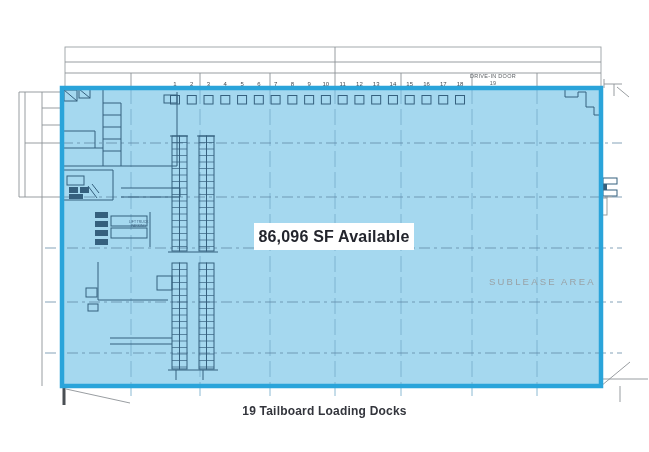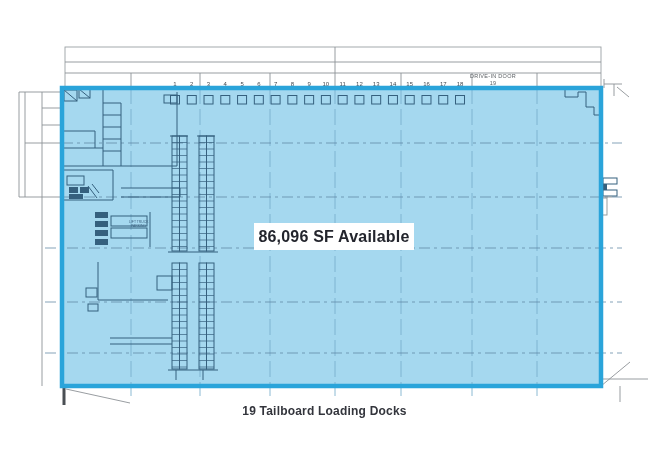--- a/index.html
+++ b/index.html
@@ -322,14 +322,15 @@
     <g>
       <path class="gray-line" d="M601 386 L630 362 M601 379 H648 M620 386 V402"></path>
       <path class="gray-line" d="M66 389 L130 403"></path>
       <path class="thick-dark" d="M64 386 V405"></path>
     </g>
 
     <rect x="62" y="88" width="539" height="298" fill="none" stroke-width="4.5" stroke="#2aa4da"></rect>
   </svg>
 
   <div class="available-badge">86,096 SF Available</div>
+  <div class="sublease">SUBLEASE AREA</div>
   <div class="caption">19 Tailboard Loading Docks</div>
 </div>
 
 </body></html>

